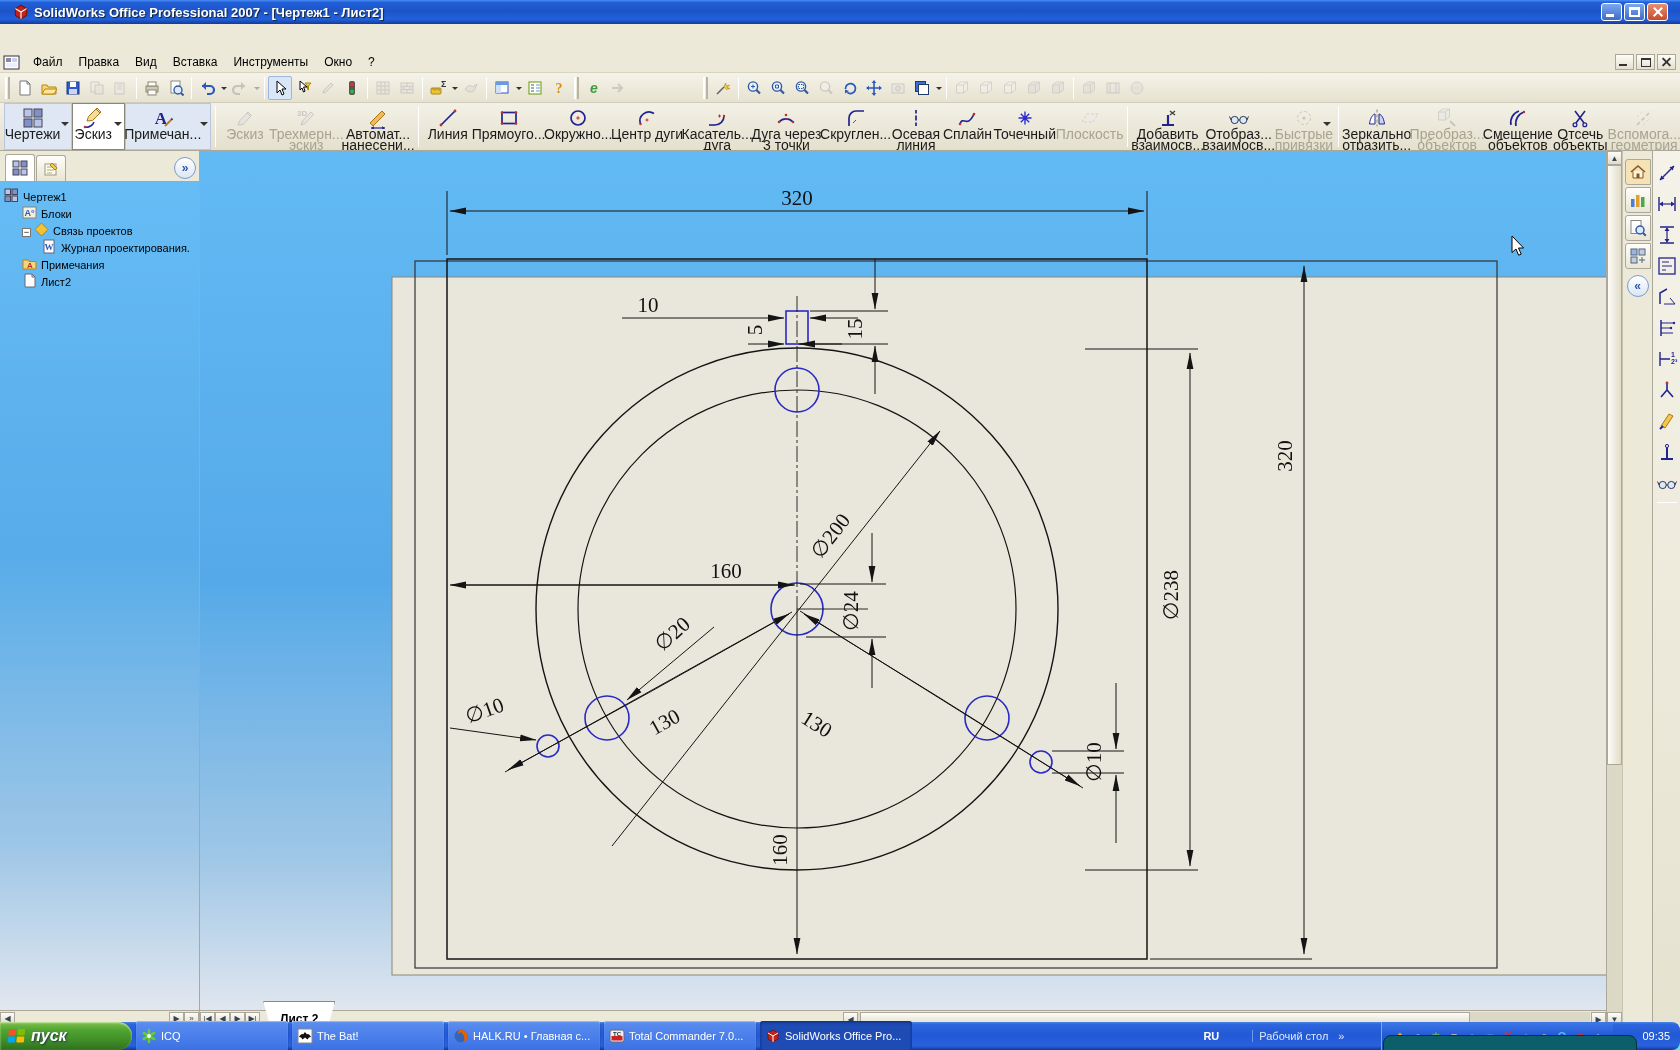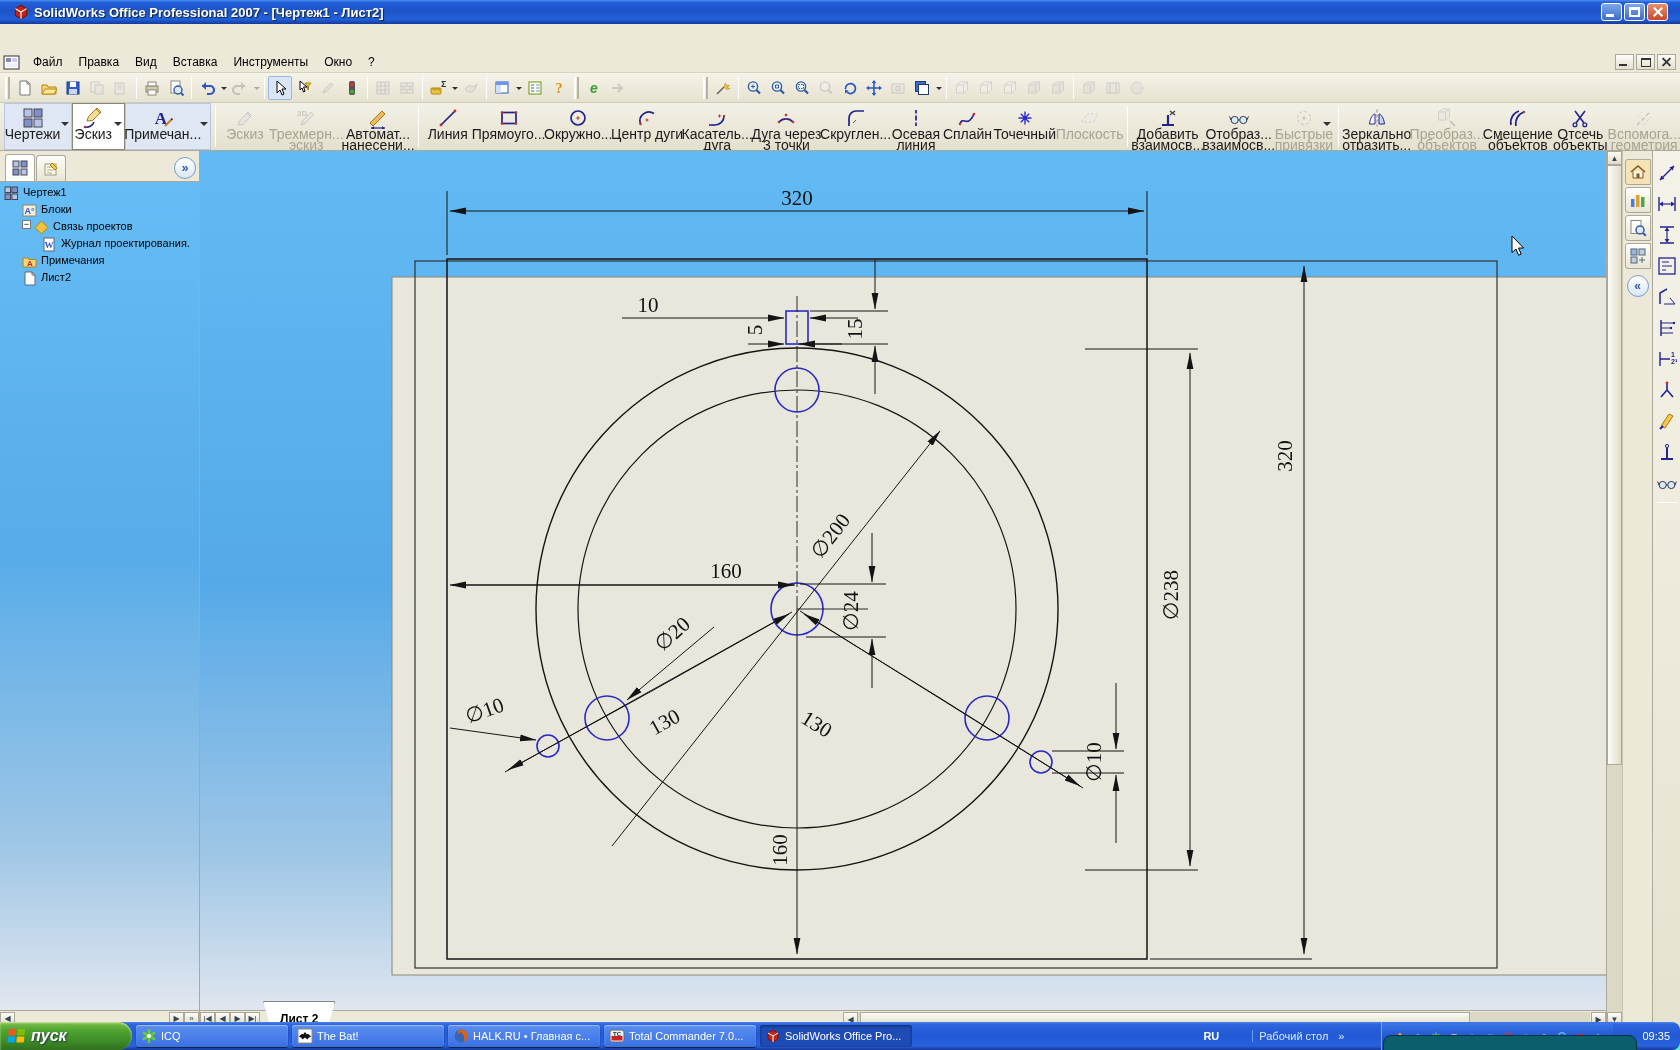--- a/index.html
+++ b/index.html
@@ -62,21 +62,21 @@
   
   .client { position:relative; height:875px; display:flex; background:#ECE9D8; }
 
   .leftpanel { width:200px; flex:none; display:flex; flex-direction:column; border-right:1px solid #aca899; }
   .panel-tabs { height:30px; display:flex; align-items:flex-end; gap:1px; background:#ECE9D8; padding:3px 3px 0 5px; }
   .ptab { width:30px; height:26px; border:1px solid #aca899; border-bottom:none; border-radius:3px 3px 0 0; display:flex; align-items:center; justify-content:center; background:linear-gradient(180deg,#fefdf9,#e9e5d4); }
   .ptab.active { background:#fff; height:27px; }
   .ptab-spacer { flex:1; }
   .chev-btn { width:22px; height:22px; border-radius:50%; border:1px solid #7a9ccc; color:#2a58b0; font-weight:bold; display:flex; align-items:center; justify-content:center; background:linear-gradient(180deg,#fff,#dce6f5); margin-bottom:2px; font-size:12px; }
   .tree { flex:1; background:linear-gradient(180deg,#66BCF5 0%,#57ACE9 45%,#9EC6E6 80%,#E2E7EF 100%); border-top:1px solid #aca899; padding:4px 2px; font-size:11px; overflow:hidden; }
-  .tree-row { display:flex; align-items:flex-start; height:17px; white-space:nowrap; color:#000; }
+  .tree-row { display:flex; align-items:flex-end; height:17px; white-space:nowrap; color:#000; }
   .tree-row .ic { margin-right:4px; flex:none; }
   .tree-exp { width:9px; height:9px; border:1px solid #777; background:#fff; font-size:9px; line-height:7px; text-align:center; margin-right:3px; flex:none; }
   .panel-hscroll { height:16px; background:#ECE9D8; border-top:1px solid #aca899; display:flex; align-items:center; }
   .mini-btn { width:15px; height:14px; border:1px solid #aca899; background:linear-gradient(180deg,#fdfcf8,#e0dcc8); font-size:8px; display:flex; align-items:center; justify-content:center; color:#345; flex:none; }
   .mini-track { flex:1; }
 
   .viewport { position:relative; flex:1; overflow:hidden; }
   .vp-svg { position:absolute; left:0; top:0; }
   .vp-hscroll { position:absolute; left:0; bottom:0; height:16px; right:0; background:#ECE9D8; border-top:1px solid #aca899; display:flex; align-items:center; }
   .sheet-tab { height:15px; margin-left:3px; padding:17px 16px; background:#fff; border:1px solid #888; clip-path:polygon(0 0,100% 0,86% 100%,14% 100%); font-size:12px; font-weight:bold; display:flex; align-items:center; }
@@ -99,21 +99,21 @@
   .status-text { position:absolute; left:1330px; top:5px; width:52px; overflow:hidden; white-space:nowrap; }
   .tooltip-balloon { position:absolute; left:1383px; top:8px; width:254px; height:20px; background:#0B5F6B; border:1px solid #02333c; border-radius:8px 8px 0 0; overflow:hidden; z-index:60; }
   .tooltip-balloon span { position:absolute; left:12px; top:13px; color:#fff; font-weight:bold; font-size:12.5px; white-space:nowrap; }
 
   
   .taskbar { position:absolute; left:0; bottom:0; width:1680px; height:28px; display:flex; align-items:center;
     background:linear-gradient(180deg,#4B86E8 0%,#2E66DE 8%,#2259D5 45%,#2861DE 85%,#16399B 100%); z-index:40;border-radius:8px; }
   .startbtn { height:28px; width:132px; flex:none; display:flex; align-items:center; gap:6px; padding:0 14px 0 8px;
     background:linear-gradient(180deg,#7FBF4C 0%,#4FA431 30%,#3D8A27 70%,#2F701E 100%);
     border-radius:0 14px 14px 0; box-shadow:inset 0 1px 2px #cfe8a8; color:#fff; font-weight:bold; font-style:italic; font-size:16px; text-shadow:1px 1px 2px #234; }
-  .taskbtn { height:22px; width:152px; flex:none; margin-left:4px; display:flex; align-items:center; gap:4px; padding:4px 5px;
+  .taskbtn { height:30px; width:152px; flex:none; margin-left:4px; display:flex; align-items:center; gap:4px; padding:4px 5px;
     background:linear-gradient(180deg,#5C8EF0,#3A70E4); border-radius:3px; box-shadow:inset 0 1px 1px #9dbcf8, 0 1px 1px #123;
     color:#fff; font-size:11px; overflow:hidden; white-space:nowrap; }
   .taskbtn.active { background:#1E4BB4; box-shadow:inset 0 1px 3px #0c2a70; }
   .taskbtn .ic { flex:none; }
   .tb-right { margin-left:auto; display:flex; align-items:center; height:28px;gap:25px; }
   .lang { color:#fff; font-size:11px; font-weight:bold; padding:0 8px; }
   .desk-toolbar { color:#dfe8fa; font-size:11px; display:flex; align-items:center; gap:10px; padding:0 6px; border-left:1px solid #6f9bee; }
   .tray { display:flex; align-items:center; gap:3px; height:28px; padding:0 8px 0 10px; margin-left:6px;
     background:linear-gradient(180deg,#3E78E8 0%,#2259D5 50%,#1C4BB8 100%); border-left:1px solid #7aa4f0; }
   .tray-ic { width:15px; height:15px; display:flex; align-items:center; justify-content:center; font-size:11px; }

